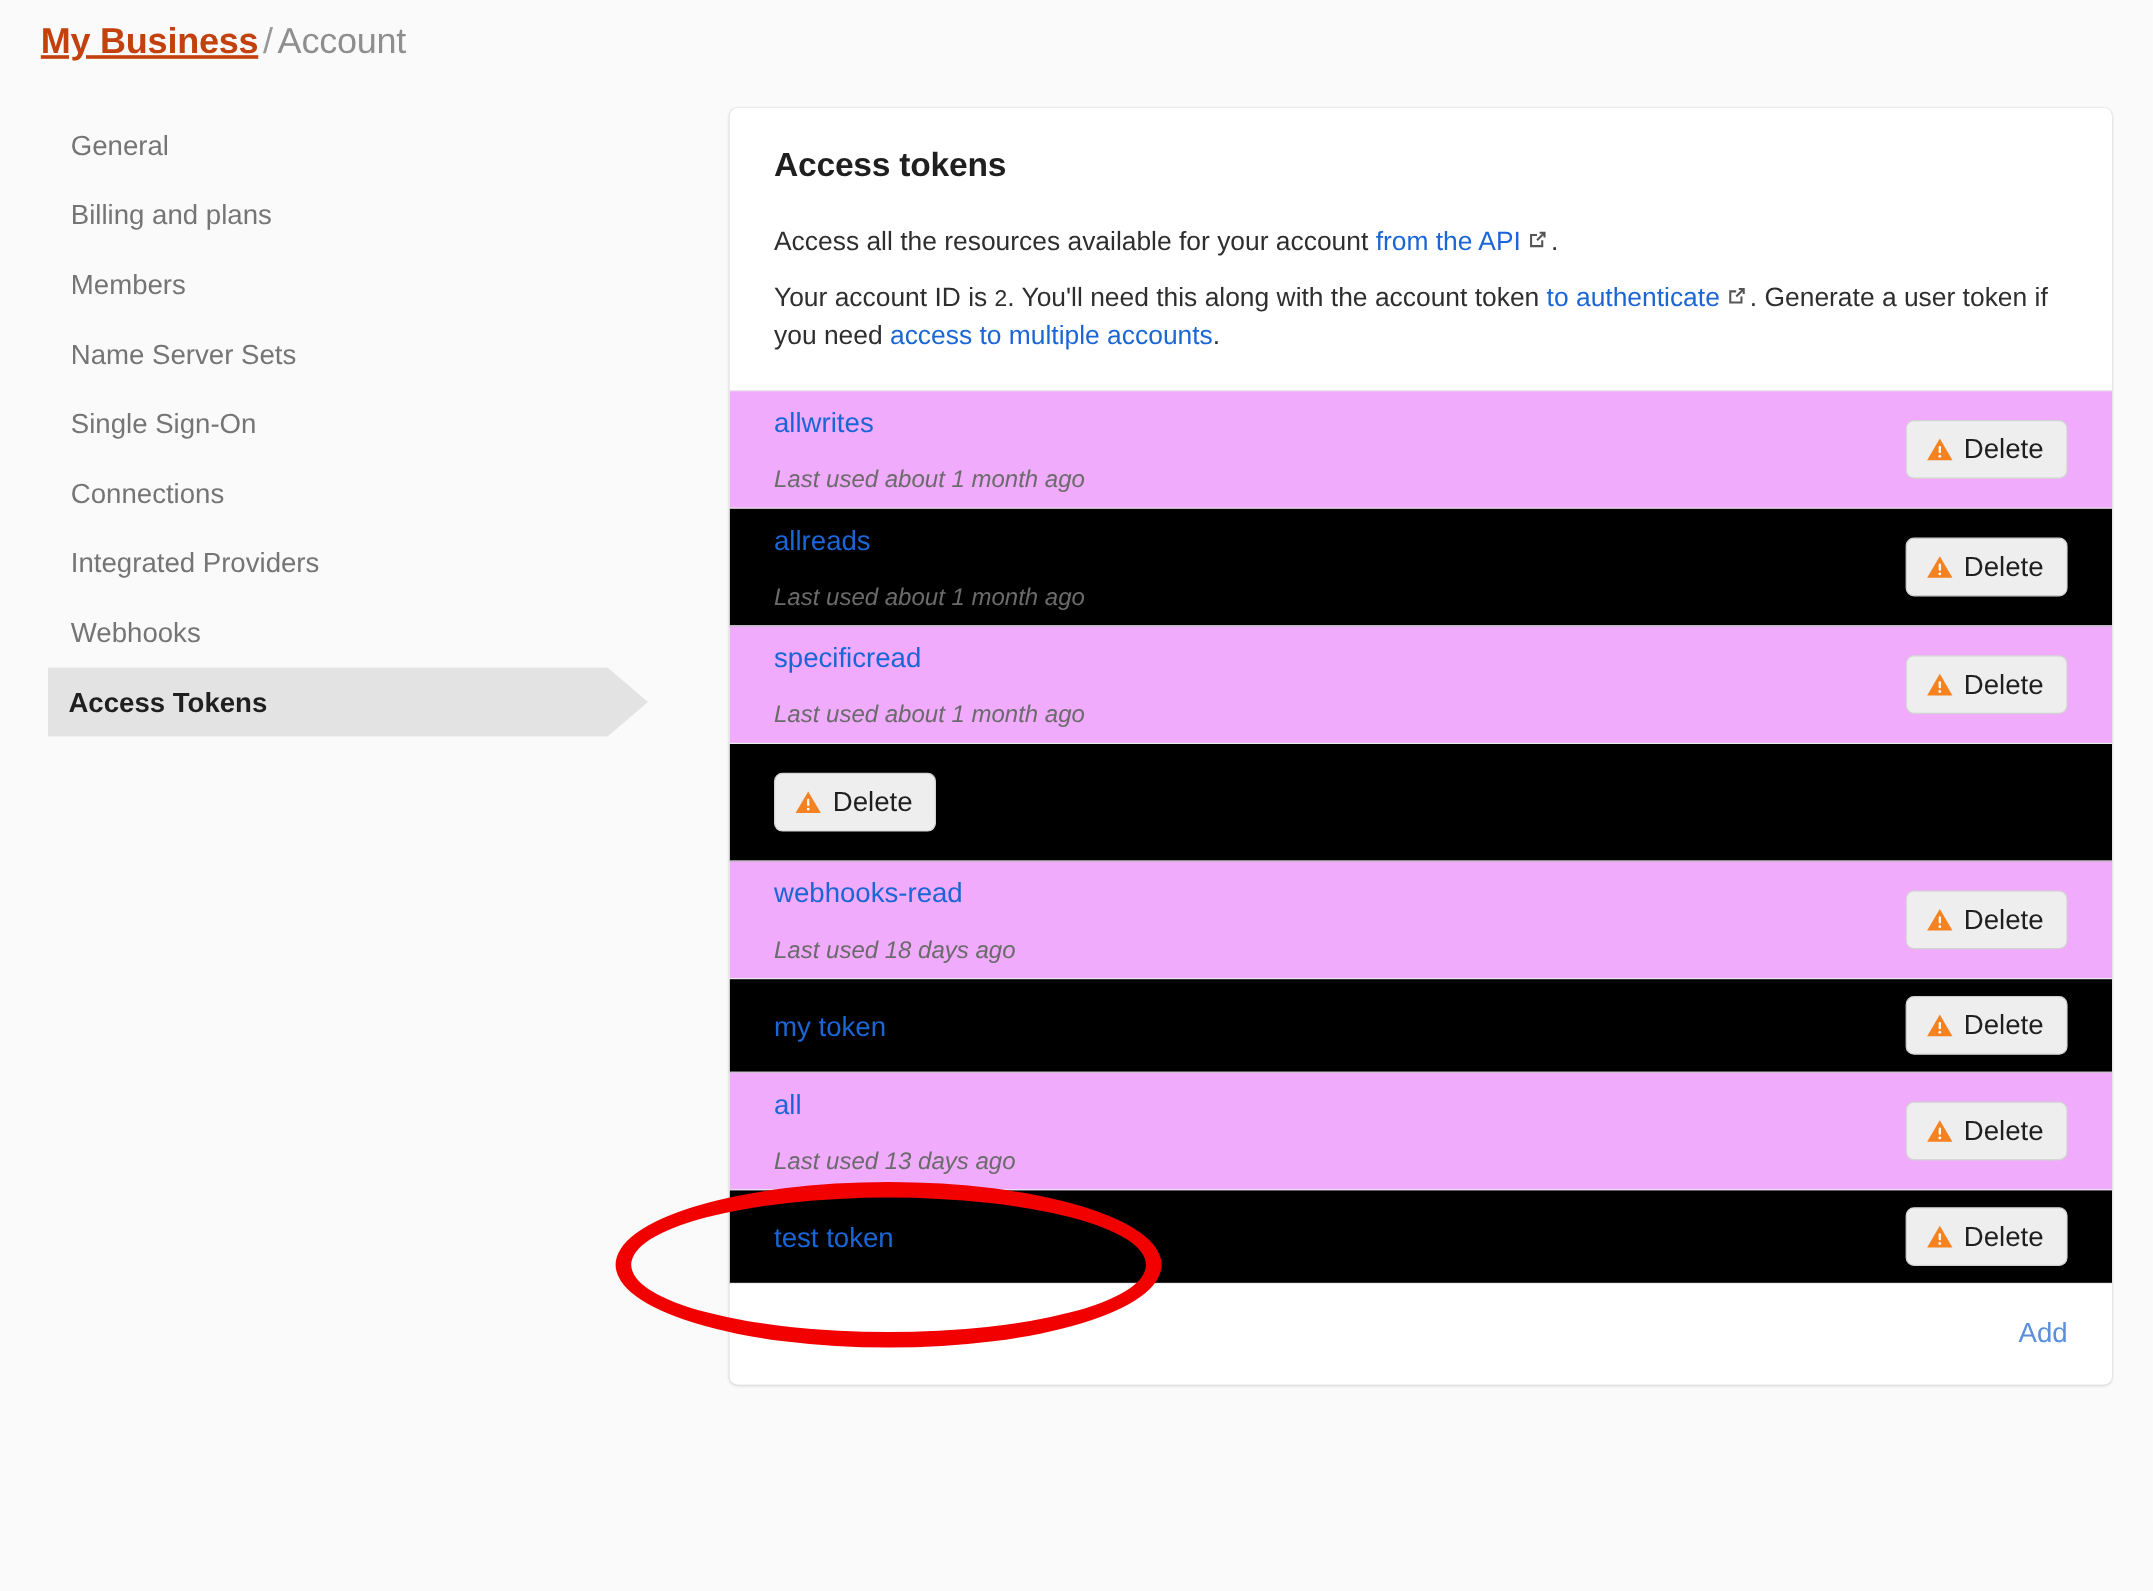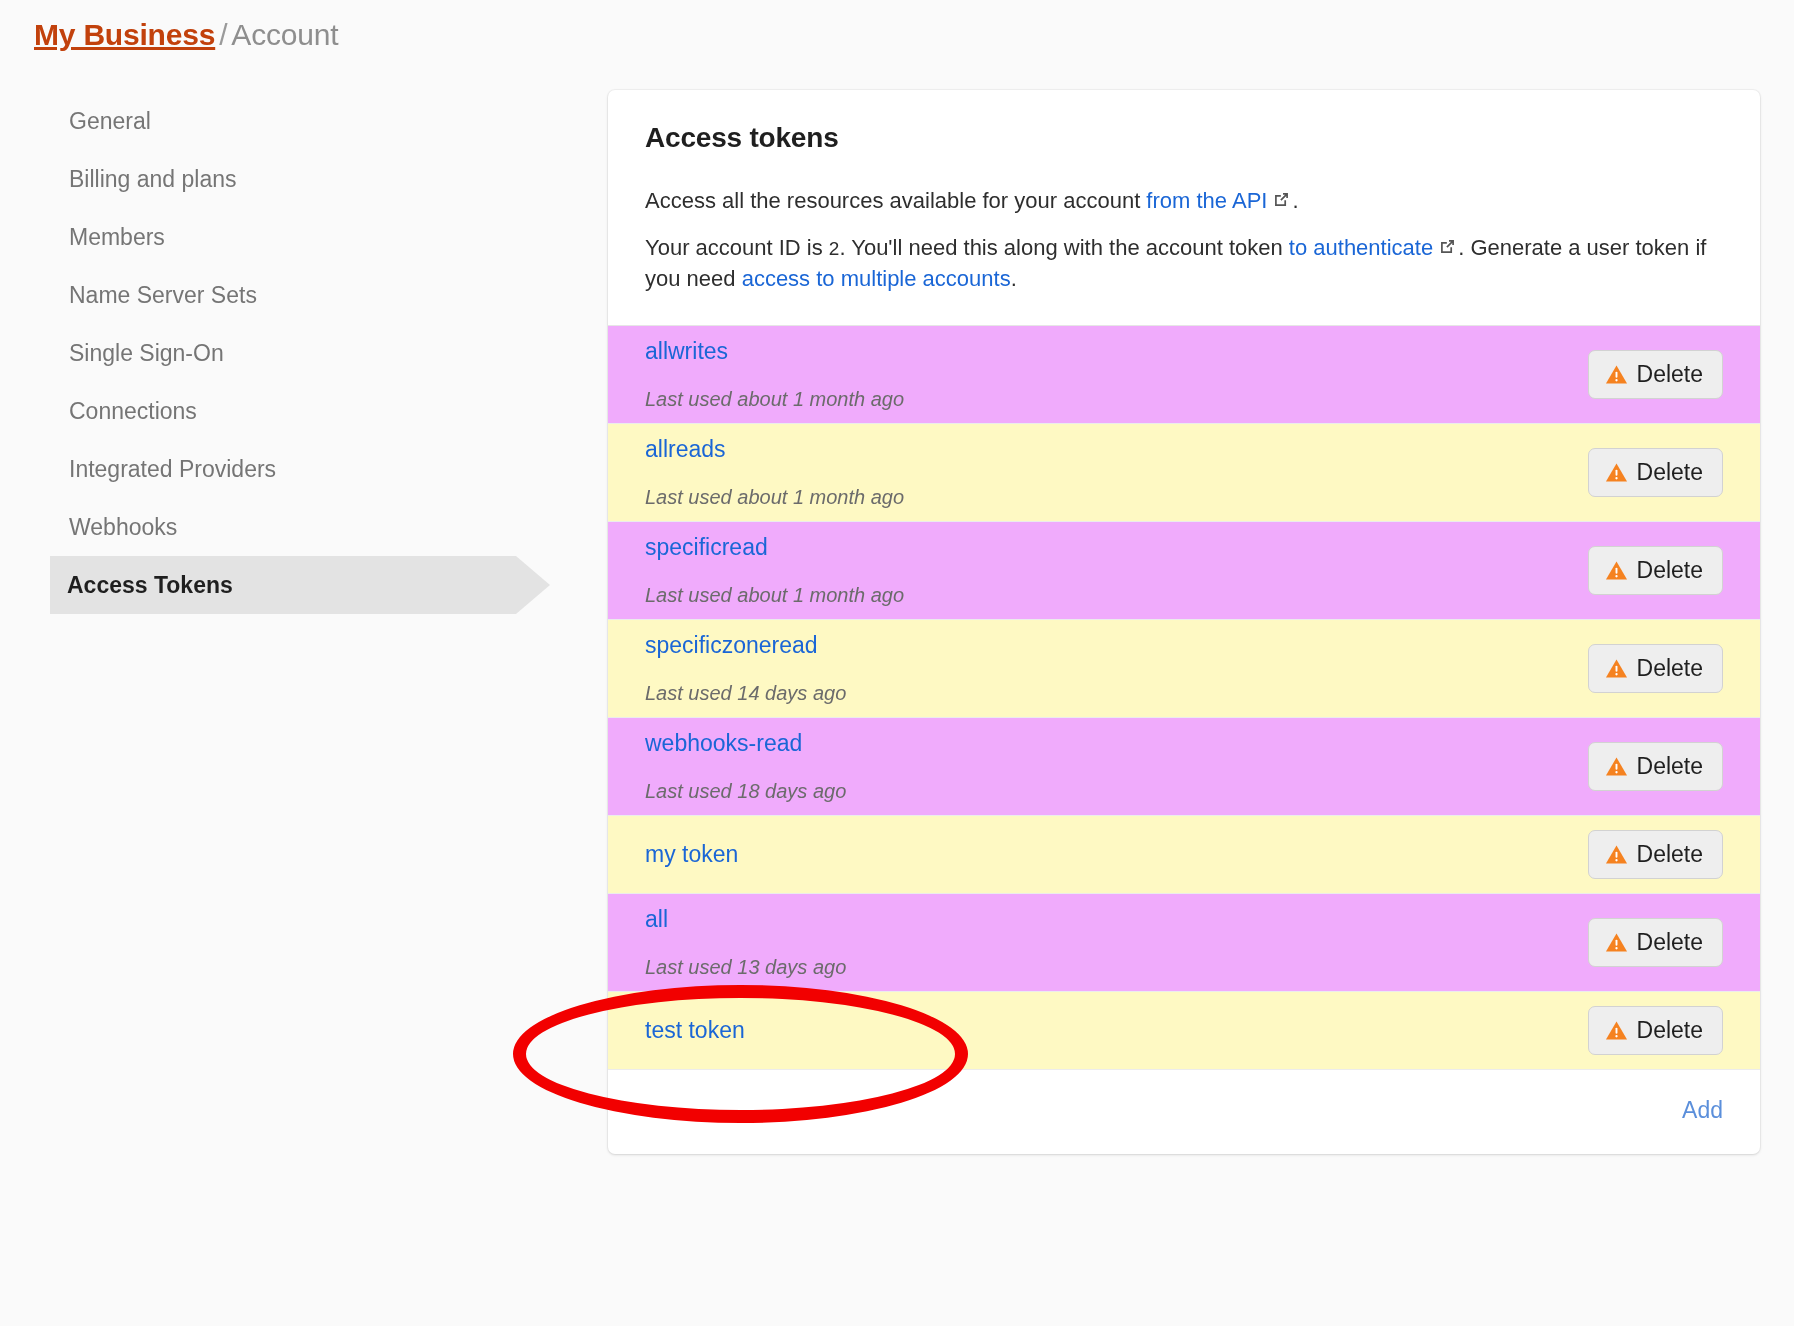--- a/index.html
+++ b/index.html
@@ -27,21 +27,21 @@
     letter-spacing: -0.2px;
     white-space: nowrap;
   }
   #breadcrumb .crumb-link { color: #c2410c; text-decoration: underline; }
   #breadcrumb .crumb-sep { color: #9a9a9a; font-weight: normal; margin: 0 4px; }
   #breadcrumb .crumb-current { color: #8e8e8e; font-weight: normal; }
 
   
   #sidebar {
     position: absolute;
-    left: 16px;
+    left: 6px;
     top: 92px;
     width: 534px;
     text-align: right;
   }
   .nav-item {
     position: relative;
     height: 58px;
     display: flex;
     align-items: center;
     padding-left: 53px;
@@ -107,21 +107,21 @@
 
   
   #token-list { border-top: 1px solid #e6e6e6; }
   .token-row {
     display: flex;
     align-items: center;
     justify-content: space-between;
     padding: 0 37px 0 37px;
     min-height: 98px;
     border-bottom: 1px solid #ececec;
-    background: #fef9c3;
+    background: #000000;
   }
   .token-row.tinted { background: #f0abfc; }
   .token-row.single { min-height: 78px; }
   .token-info { display: flex; flex-direction: column; justify-content: center; }
   .token-name {
     font-size: 23px;
     color: #1a66d6;
     text-decoration: none;
     line-height: 1.25;
   }
@@ -280,24 +280,20 @@
               <path d="M12 2.6 23 21.4H1z" fill="#f58220"></path>
               <rect x="11" y="9" width="2" height="6.4" rx="1" fill="#fff"></rect>
               <circle cx="12" cy="18" r="1.2" fill="#fff"></circle>
             </svg>
           </span>
         <span>Delete</span>
       </button>
     </div>
 
     <div class="token-row">
-      <div class="token-info">
-        <a class="token-name" href="#">specificzoneread</a>
-        <span class="token-meta">Last used 14 days ago</span>
-      </div>
       <button class="delete-btn">
         <span class="warn-icon">
             <svg class="warn-icon" viewBox="0 0 24 24">
               <path d="M12 2.6 23 21.4H1z" fill="#f58220"></path>
               <rect x="11" y="9" width="2" height="6.4" rx="1" fill="#fff"></rect>
               <circle cx="12" cy="18" r="1.2" fill="#fff"></circle>
             </svg>
           </span>
         <span>Delete</span>
       </button>

